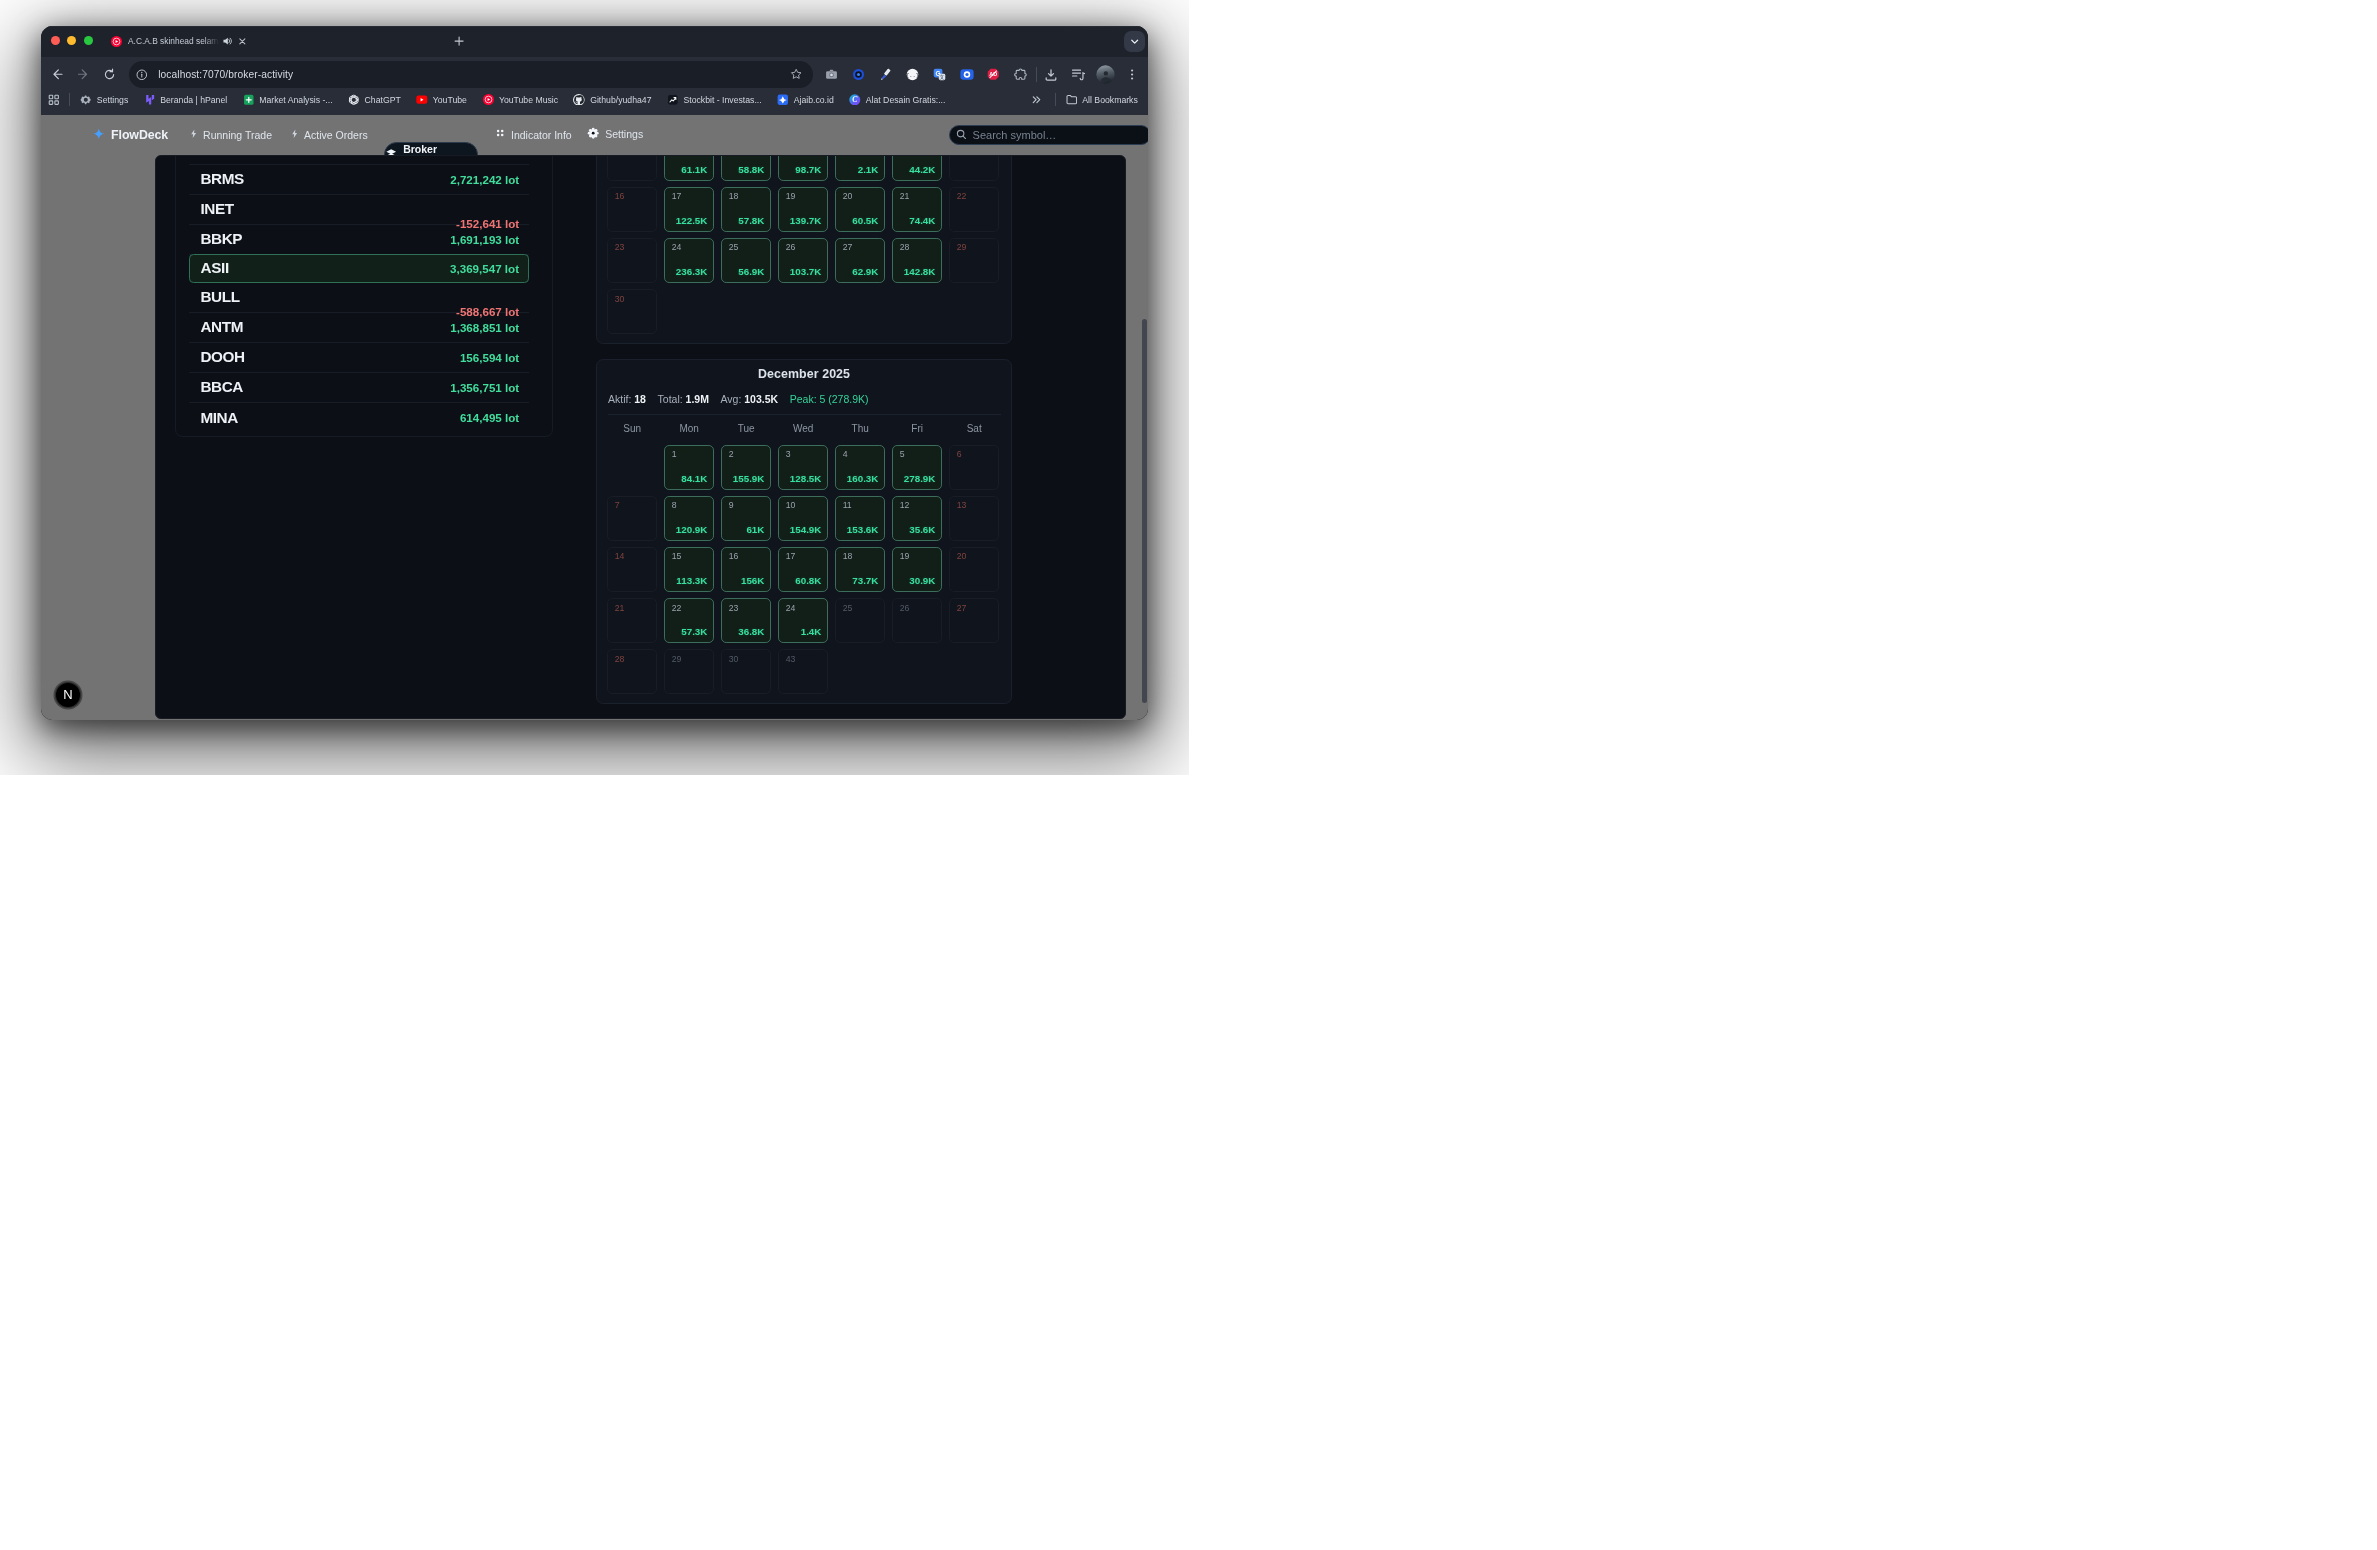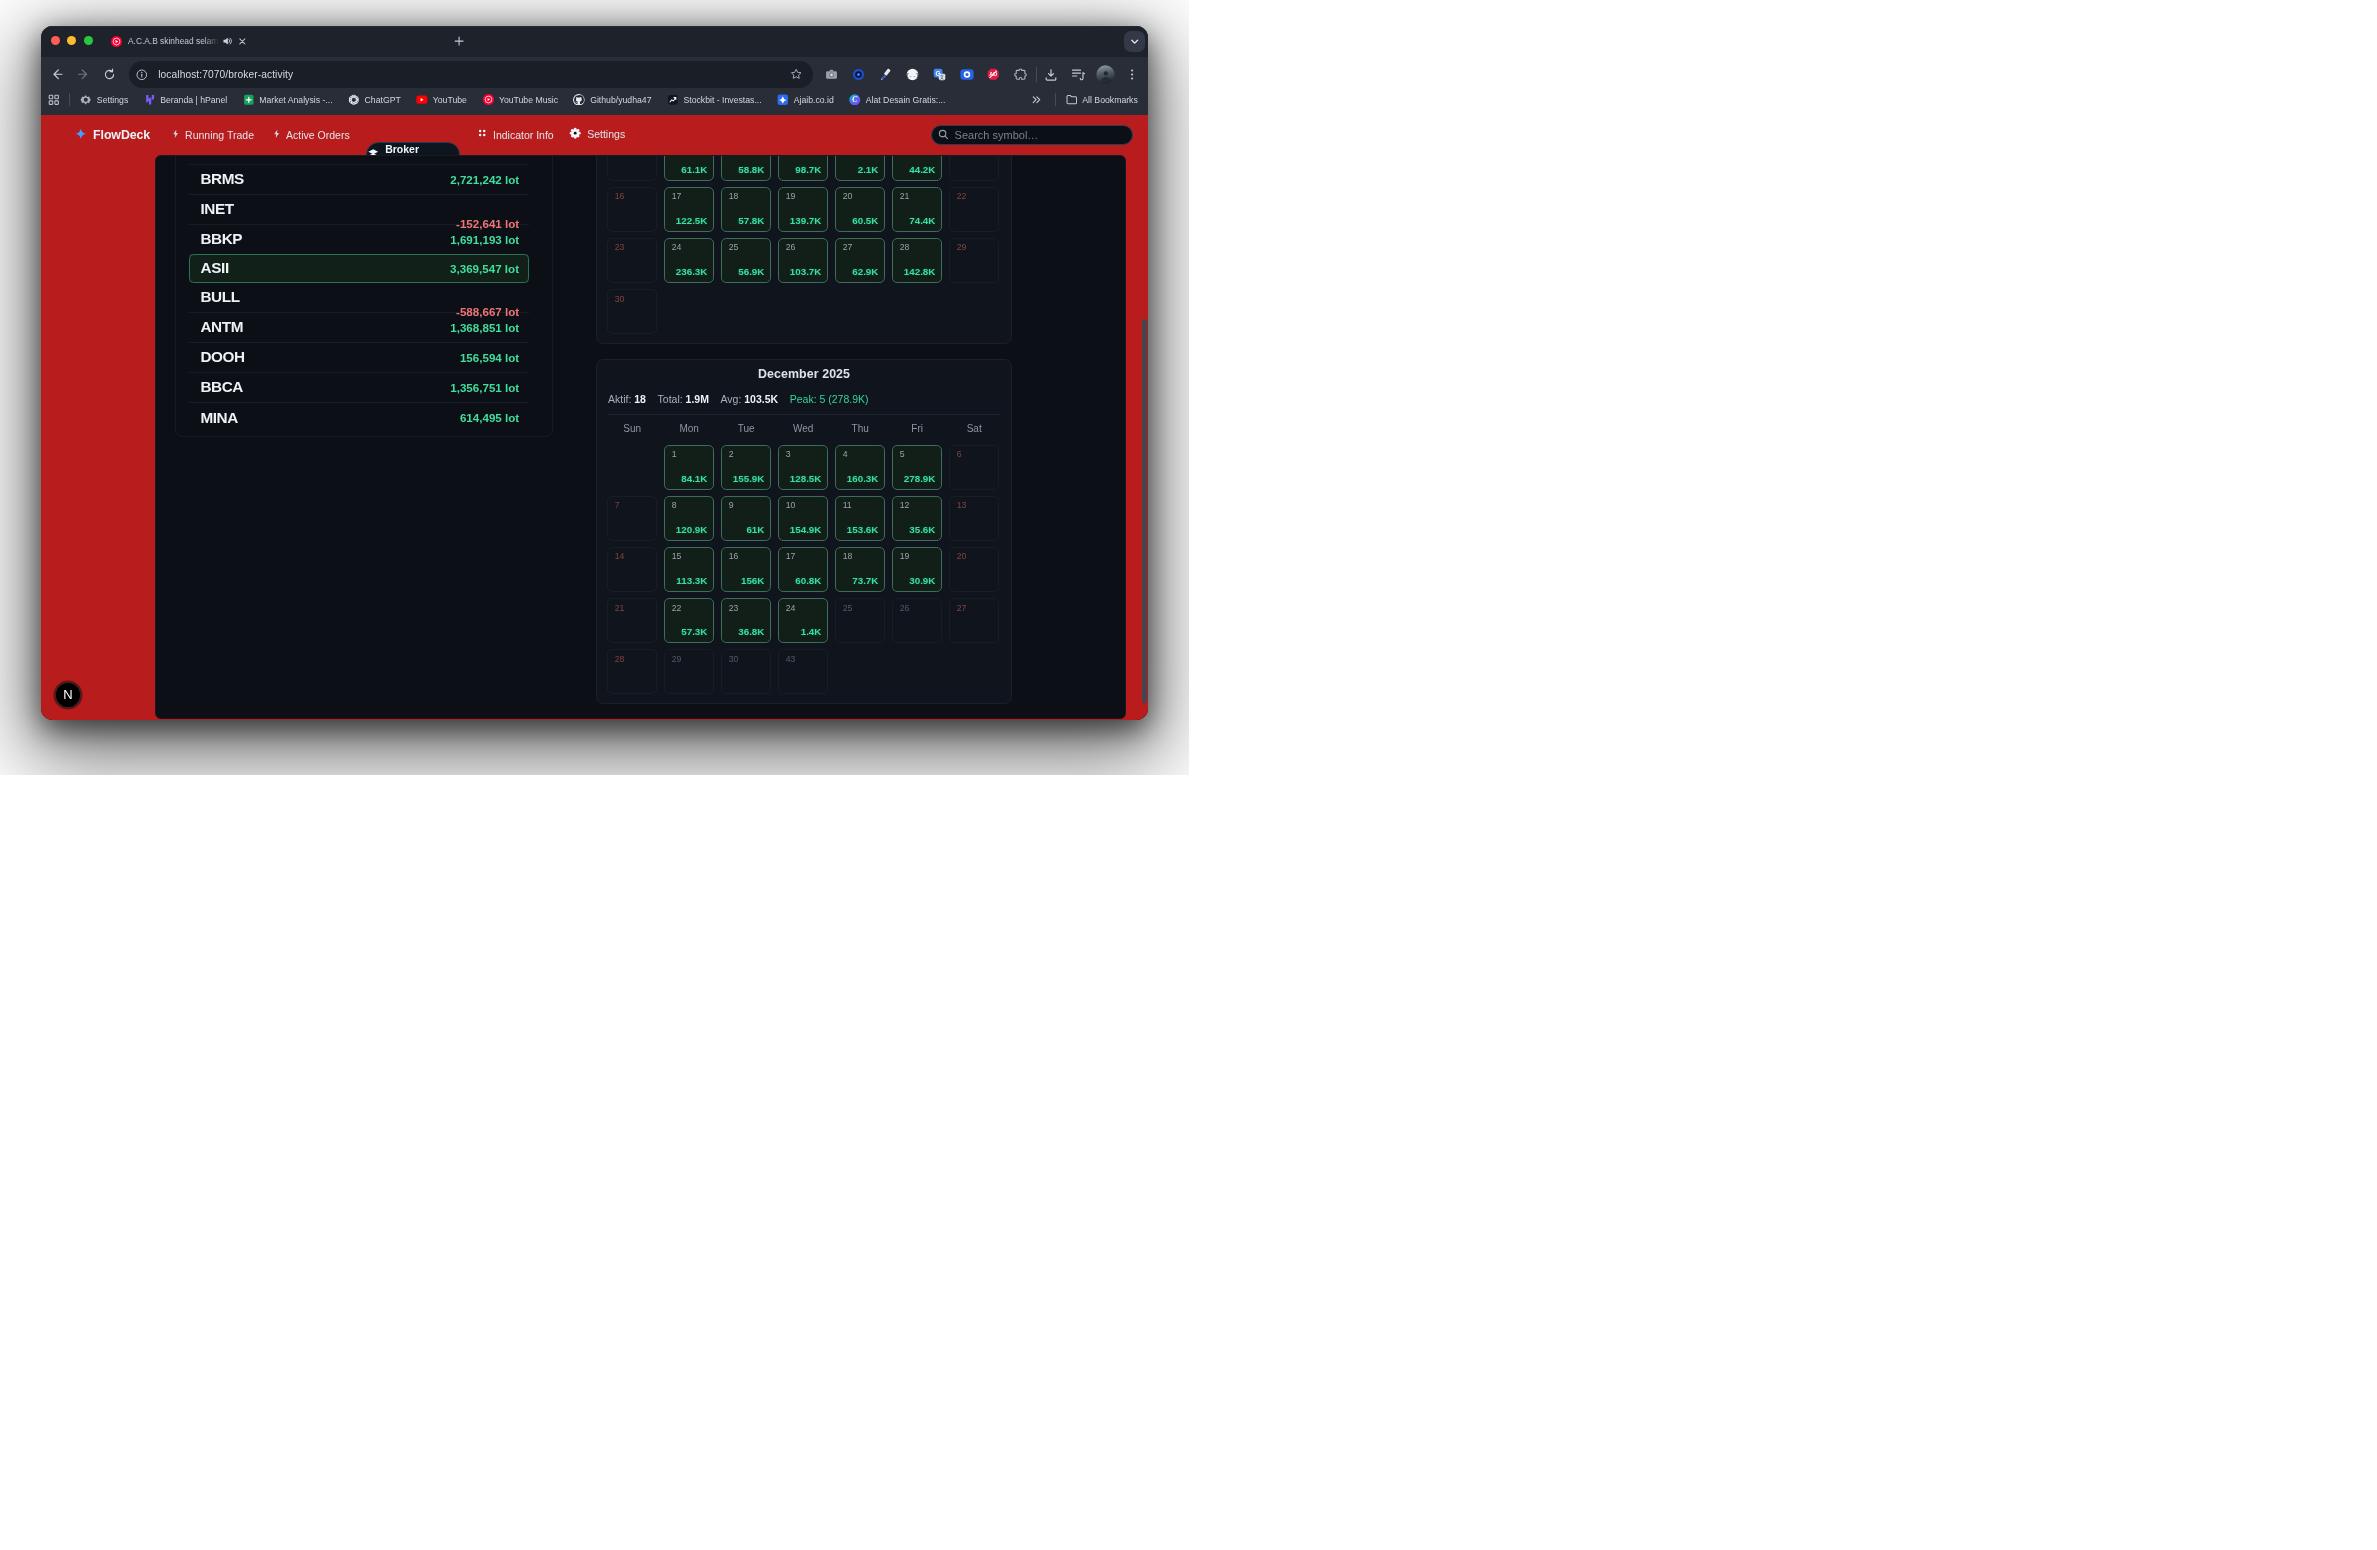--- a/index.html
+++ b/index.html
@@ -52,21 +52,21 @@
   
   #bookmarks { position:relative; height:22px; background:#282d37; display:flex; align-items:center; padding-left:6.5px; padding-bottom:8px; box-sizing:content-box; height:14px; }
   .bm { display:flex; align-items:center; gap:5.1px; margin-right:15.3px; flex:0 0 auto; }
   .bm-label { font-size:8.7px; color:#d2d7df; white-space:nowrap; }
   .bm-ico { width:11.6px; height:11.6px; display:flex; align-items:center; justify-content:center; }
   #bm-right { position:absolute; right:10.2px; top:0; height:14px; display:flex; align-items:center; }
   .bm-divider { width:0.7px; height:12.4px; background:#454b57; margin:0 10.2px 0 1.5px; }
   #apps-grid { margin-right:8.7px; }
 
   
-  #page { position:relative; height:605px; background:#b91c1c; }
+  #page { position:relative; height:605px; background:#737373;padding-left:18px; }
 
   #appnav { position:relative; height:40px; display:flex; align-items:center; }
   #brand { position:absolute; left:34px; display:flex; align-items:center; gap:6.5px; }
   #brand-name { font-size:12.4px; font-weight:700; color:#eef2f7; letter-spacing:-0.1px; }
   .nav-item { position:absolute; display:flex; align-items:center; gap:5.8px; color:#dfe5ec; font-size:10.5px; }
   .nav-item .lbl { white-space:nowrap; }
   #nav-pill { position:absolute; left:325px; top:7.6px; width:94px; height:25.4px; border-radius:12.7px;
     border:0.7px solid #2c3b4c; background:#0d151f; display:flex; align-items:center; justify-content:center; gap:5.8px;
     color:#f2f5f9; font-size:10.5px; font-weight:600;margin-top:20px; }
   #search-box { position:absolute; left:890px; top:10.2px; width:202px; height:20px; border-radius:10.2px;

